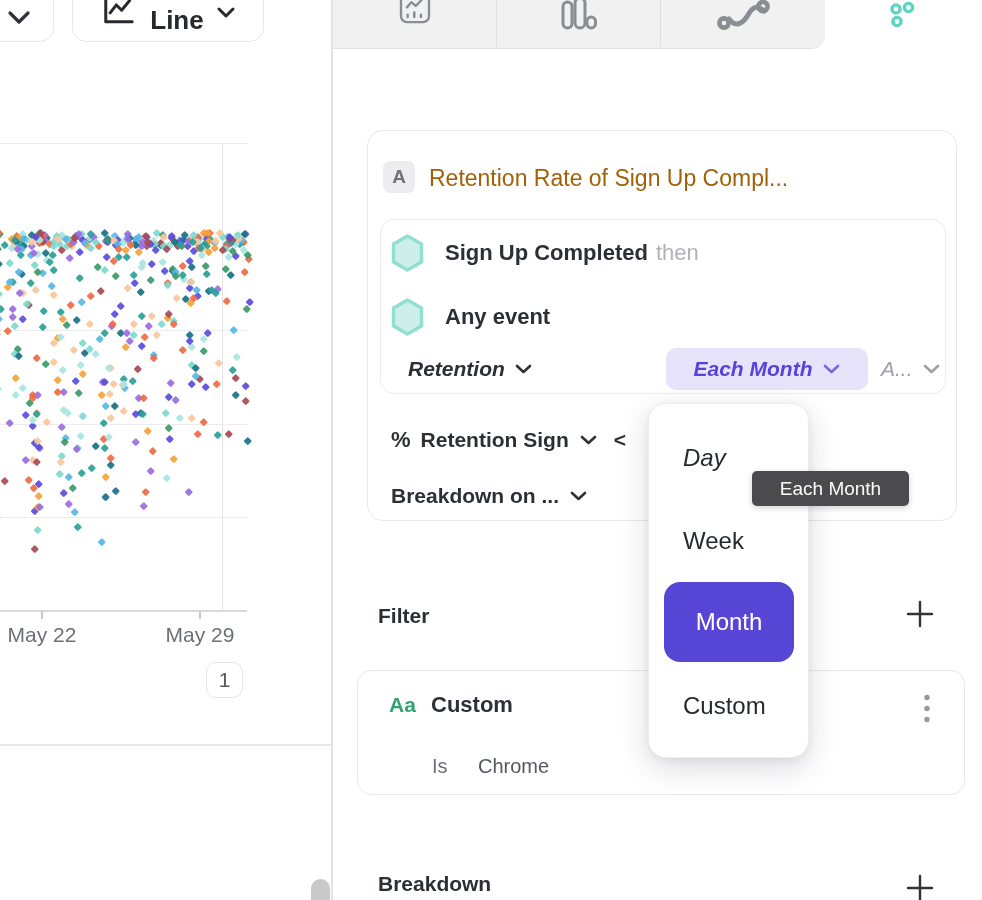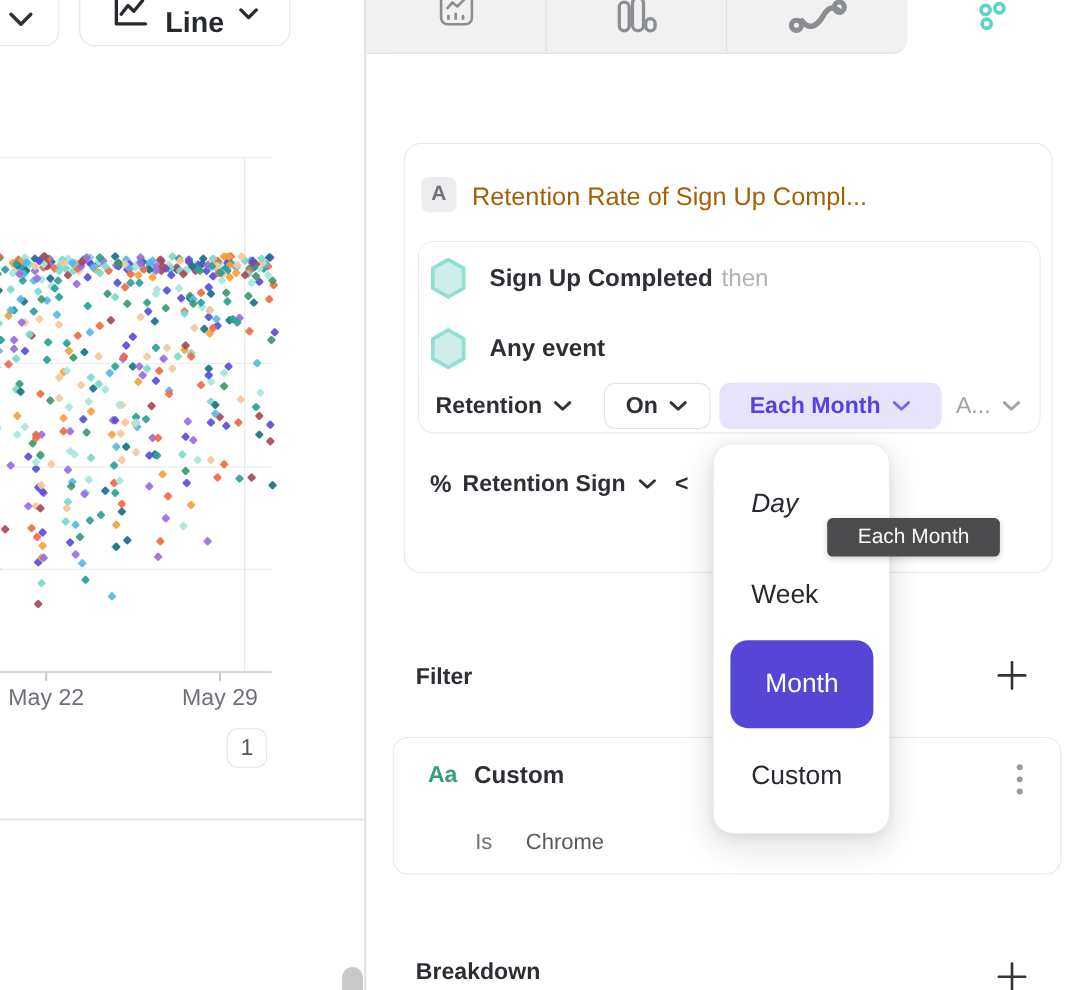--- a/index.html
+++ b/index.html
@@ -47,21 +47,21 @@
   #row-badge { position:absolute; left:15px; top:30px; width:32px; height:32px; background:#ededef;
     border-radius:7px; display:flex; align-items:center; justify-content:center;
     font-size:19px; font-weight:700; color:#6f7277; }
   #query-title { position:absolute; left:61px; top:34px; font-size:23px; color:#a16207; white-space:nowrap; }
   #inner-card { position:absolute; left:12px; top:88px; width:566px; height:175px;
     border:1.5px solid #ececee; border-radius:14px; background:#fff; }
   .event-row { position:absolute; left:0; right:0; height:42px; display:flex; align-items:center; }
   .event-row .hex { margin-left:10px; }
   .event-name { margin-left:21px; font-size:22px; font-weight:700; color:#2c2f34; }
   .event-suffix { margin-left:8px; font-size:22px; color:#b1b3b8; }
-  #controls-row { position:absolute; left:4px; right:0; top:128px; height:43px; }
+  #controls-row { position:absolute; left:16px; right:0; top:128px; height:43px;font-style:italic; }
   .ctl { position:absolute; top:0; height:42px; display:flex; align-items:center; gap:9px; cursor:pointer; }
   .ctl .t { font-size:21px; font-weight:700; color:#2c2f34; }
   #ctl-on { left:164px; width:97px; justify-content:center; border:1.5px solid #e5e5e7; border-radius:10px; background:#fff; }
   #ctl-interval { left:269px; width:202px; justify-content:center; border-radius:10px; background:#e6e3fb; }
   #ctl-interval .t { color:#5743d9; }
   #ctl-actor { left:484px; }
   #ctl-actor .t { color:#9da0a5; font-weight:500; }
   .meas-row { position:absolute; display:flex; align-items:center; gap:10px; }
   #measure-row { left:23px; top:294px; height:30px; }
   #measure-row .sym { font-size:22px; font-weight:700; color:#2c2f34; }
@@ -678,26 +678,20 @@
         <span class="event-suffix"></span>
       </div>
 
       <div id="controls-row">
         <div class="ctl" style="left:11px">
           <span class="t">Retention</span>
           <svg class="chev" width="19" height="12" viewBox="0 0 19 12">
             <polyline points="3,3 9.5,9 16,3" stroke="#2f3237" fill="none" stroke-linecap="round" stroke-linejoin="round"></polyline>
           </svg>
         </div>
-        <div class="ctl" id="ctl-on">
-          <span class="t">On</span>
-          <svg class="chev" width="19" height="12" viewBox="0 0 19 12">
-            <polyline points="3,3 9.5,9 16,3" stroke="#2f3237" fill="none" stroke-linecap="round" stroke-linejoin="round"></polyline>
-          </svg>
-        </div>
         <div class="ctl" id="ctl-interval">
           <span class="t">Each Month</span>
           <svg class="chev" width="19" height="12" viewBox="0 0 19 12">
             <polyline points="3,3 9.5,9 16,3" stroke="#7a68e0" fill="none" stroke-linecap="round" stroke-linejoin="round"></polyline>
           </svg>
         </div>
         <div class="ctl" id="ctl-actor">
           <span class="t">A...</span>
           <svg class="chev" width="19" height="12" viewBox="0 0 19 12">
             <polyline points="3,3 9.5,9 16,3" stroke="#9da0a5" fill="none" stroke-linecap="round" stroke-linejoin="round"></polyline>
@@ -708,20 +702,26 @@
 
     <div class="meas-row" id="measure-row">
       <span class="sym">%</span>
       <span class="t">Retention Sign</span>
       <svg class="chev" width="19" height="12" viewBox="0 0 19 12">
         <polyline points="3,3 9.5,9 16,3" stroke="#2f3237" fill="none" stroke-linecap="round" stroke-linejoin="round"></polyline>
       </svg>
       <span class="op">&lt;</span>
     </div>
 
+    <div class="meas-row" id="breakdown-on-row">
+      <span class="t">Breakdown on ...</span>
+      <svg class="chev" width="19" height="12" viewBox="0 0 19 12">
+        <polyline points="3,3 9.5,9 16,3" stroke="#2f3237" fill="none" stroke-linecap="round" stroke-linejoin="round"></polyline>
+      </svg>
+    </div>
   </div>
 
   <div class="section-title" id="filter-title">Filter</div>
   <svg class="plus-btn" id="filter-plus" viewBox="0 0 28 28">
     <line x1="14" y1="2" x2="14" y2="26" stroke="#303338" stroke-width="2.4" stroke-linecap="round"></line>
     <line x1="2" y1="14" x2="26" y2="14" stroke="#303338" stroke-width="2.4" stroke-linecap="round"></line>
   </svg>
 
   <div class="card" id="filter-card">
     <div id="prop-type">Aa</div>

